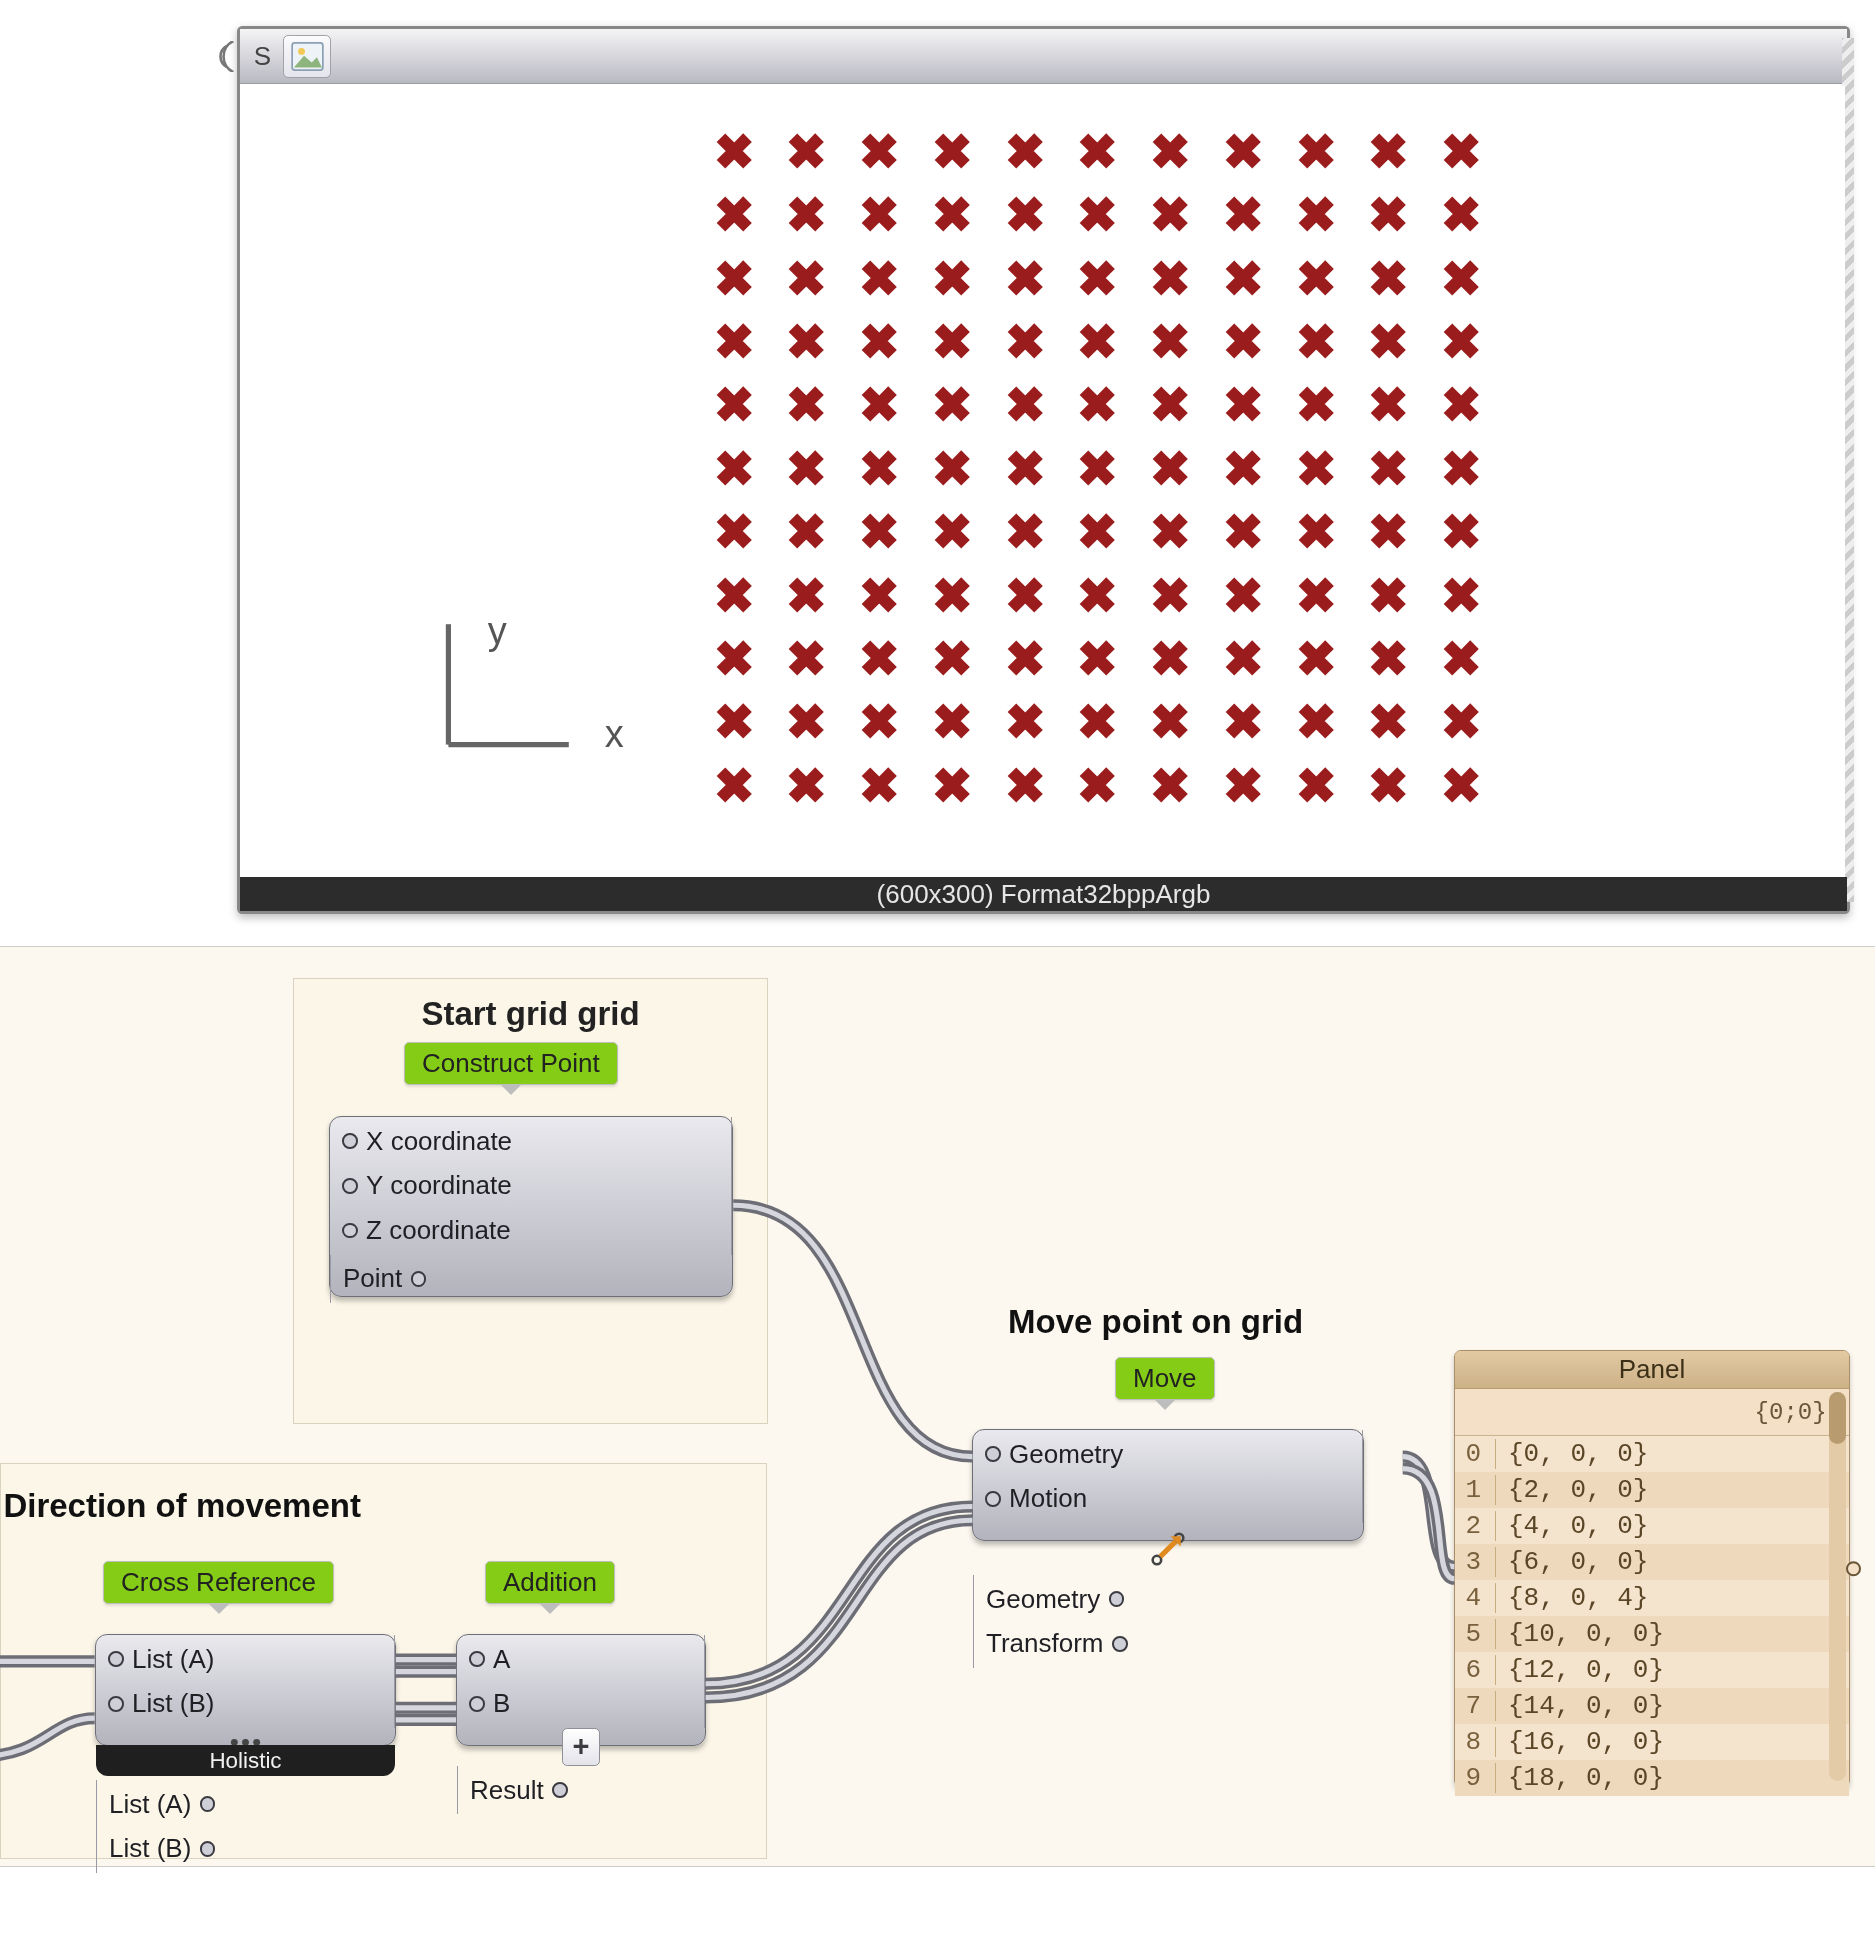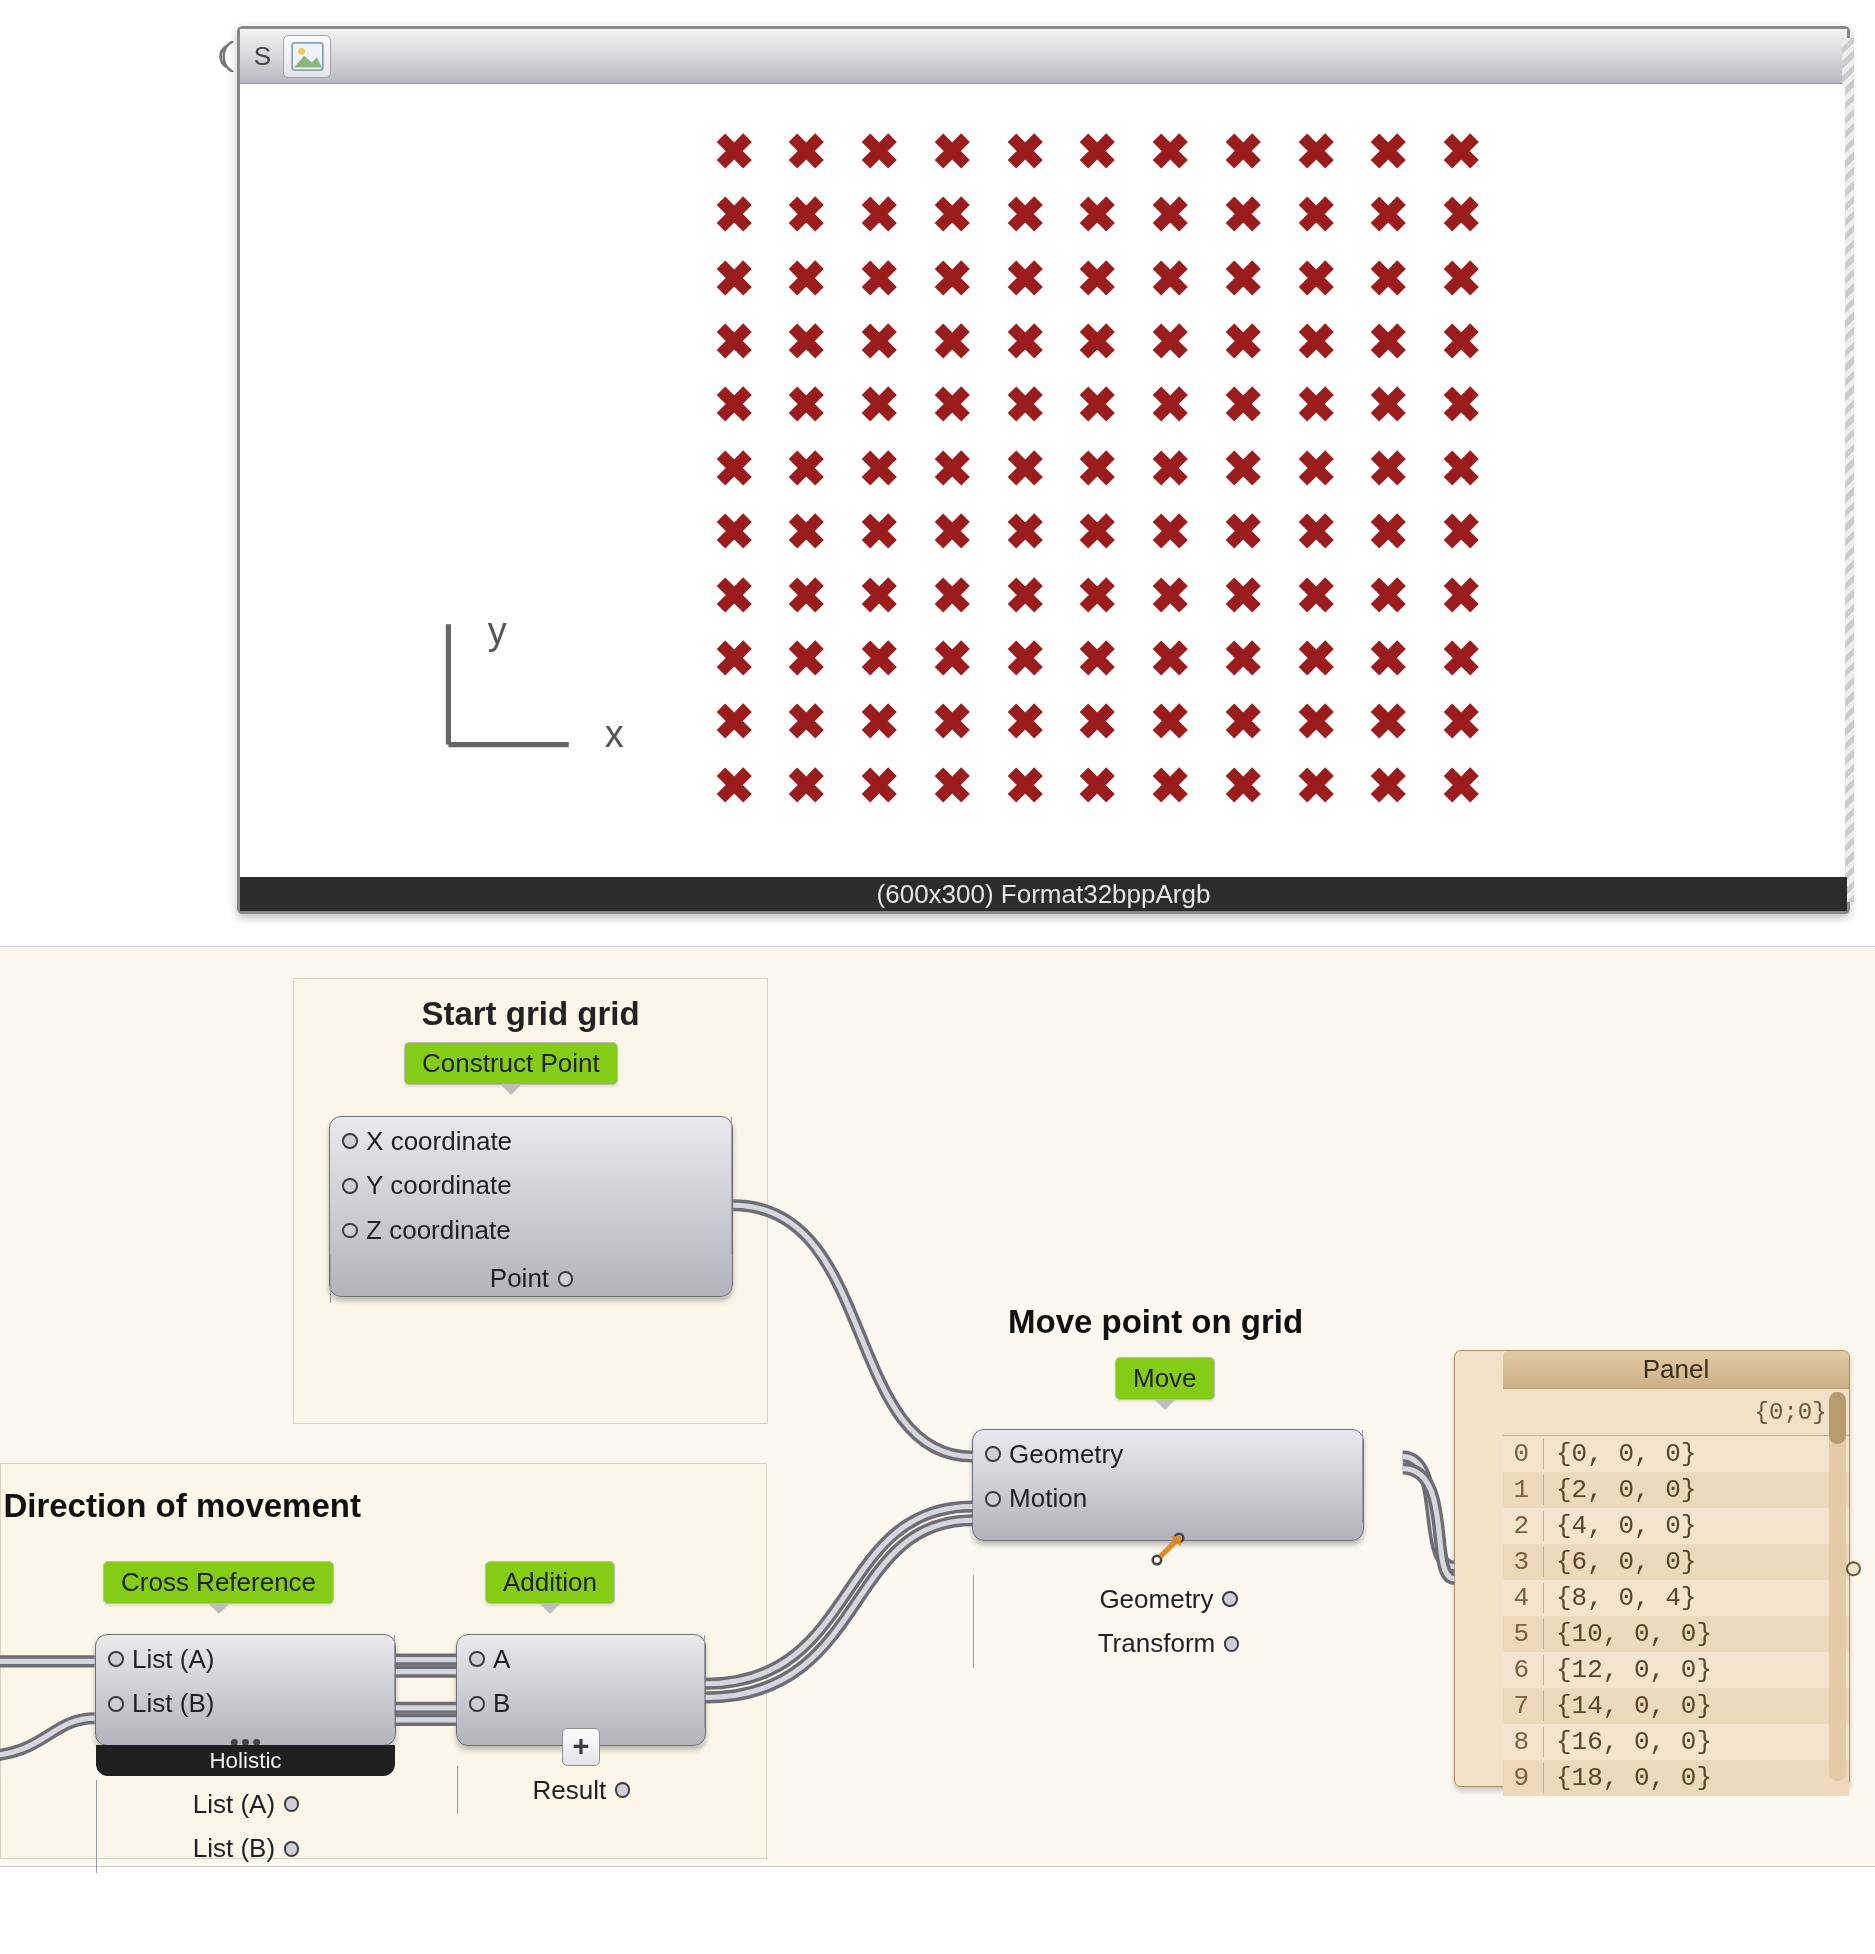--- a/index.html
+++ b/index.html
@@ -137,21 +137,21 @@
     overflow: visible;
     flex-direction: column;
   }
   .node .side {
     display:flex; flex-direction:column; justify-content:center;
     padding: 8.6px 12px;
     font-size: 26px; color:#1f1f24;
     gap: 13.8px;
   }
   .node .side.left { border-right: 0.9px solid #9a9aa4; }
-  .node .side.right { border-left: 0.9px solid #9a9aa4; align-items: center; }
+  .node .side.right { border-left: 0.9px solid #9a9aa4; }
   .node .center {
     flex: 1;
     display:flex; align-items:center; justify-content:center;
   }
   .port-row { display:flex; align-items:center; gap:8.6px; white-space:nowrap; }
   .port {
     width: 15.5px; height: 15.5px;
     border: 2.6px solid #3a3a40;
     border-radius: 50%;
     background: #cfcfd8;
@@ -174,21 +174,20 @@
     text-align: center;
   }
 
   .panel {
     position:absolute;
     border: 1.7px solid #a98e67;
     border-radius: 7px;
     background: #f3e0c7;
     box-shadow: 0 3.4px 5.2px rgba(0,0,0,0.2);
     font-family: Consolas, "Courier New", monospace;
-    padding-left: 48px;
   }
   .panel-header {
     height: 38px;
     background: linear-gradient(#e2caa4,#cdb187);
     border-bottom: 1.7px solid #b89b6f;
     display:flex; align-items:center; justify-content:center;
     font-size: 26px; color:#3c2f18;
     font-family: "Segoe UI", Arial, sans-serif;
     border-radius: 5.2px 5.2px 0 0;
   }

